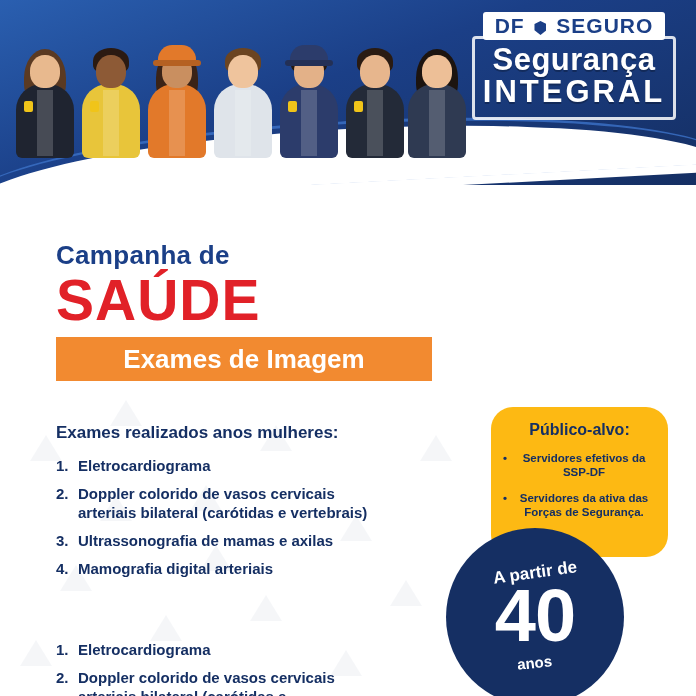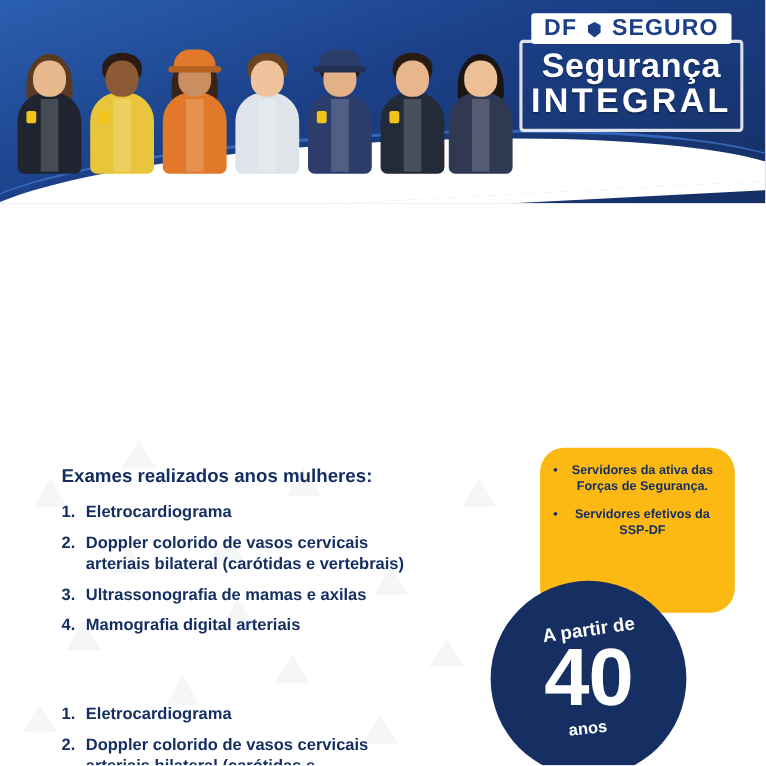--- a/index.html
+++ b/index.html
@@ -354,20 +354,27 @@
       <div class="tri" style="left:150px; top:430px;"></div>
       <div class="tri" style="left:250px; top:410px;"></div>
       <div class="tri" style="left:330px; top:465px;"></div>
       <div class="tri" style="left:20px;  top:455px;"></div>
       <div class="tri" style="left:420px; top:250px;"></div>
       <div class="tri" style="left:200px; top:360px;"></div>
       <div class="tri" style="left:100px; top:310px;"></div>
       <div class="tri" style="left:390px; top:395px;"></div>
     </div>
 
+    <div class="title-block">
+      <div class="title-1">Campanha de</div>
+      <div class="title-2">SAÚDE</div>
+      <div class="title-bar">
+        <span>Exames  de Imagem</span>
+      </div>
+    </div>
 
     <div class="section-title" id="sec-women">Exames realizados anos mulheres:</div>
     <div class="list" id="list-women">
       <div class="list-item">
         <span class="list-num">1.</span>
         <span class="list-txt">Eletrocardiograma</span>
       </div>
       <div class="list-item">
         <span class="list-num">2.</span>
         <span class="list-txt">Doppler colorido de vasos cervicais arteriais bilateral (carótidas e vertebrais)</span>
@@ -387,23 +394,24 @@
         <span class="list-num">1.</span>
         <span class="list-txt">Eletrocardiograma</span>
       </div>
       <div class="list-item">
         <span class="list-num">2.</span>
         <span class="list-txt">Doppler colorido de vasos cervicais arteriais bilateral (carótidas e</span>
       </div>
     </div>
 
     <div class="badge-yellow">
+      <h3>Público-alvo:</h3>
       <ul>
+        <li>Servidores efetivos da SSP-DF</li>
         <li>Servidores da ativa das Forças de Segurança.</li>
-        <li>Servidores efetivos da SSP-DF</li>
       </ul>
     </div>
 
     <div class="circle-age">
       <div class="pre">A partir de</div>
       <div class="num">40</div>
       <div class="suf">anos</div>
     </div>
   </div>
 </div>

